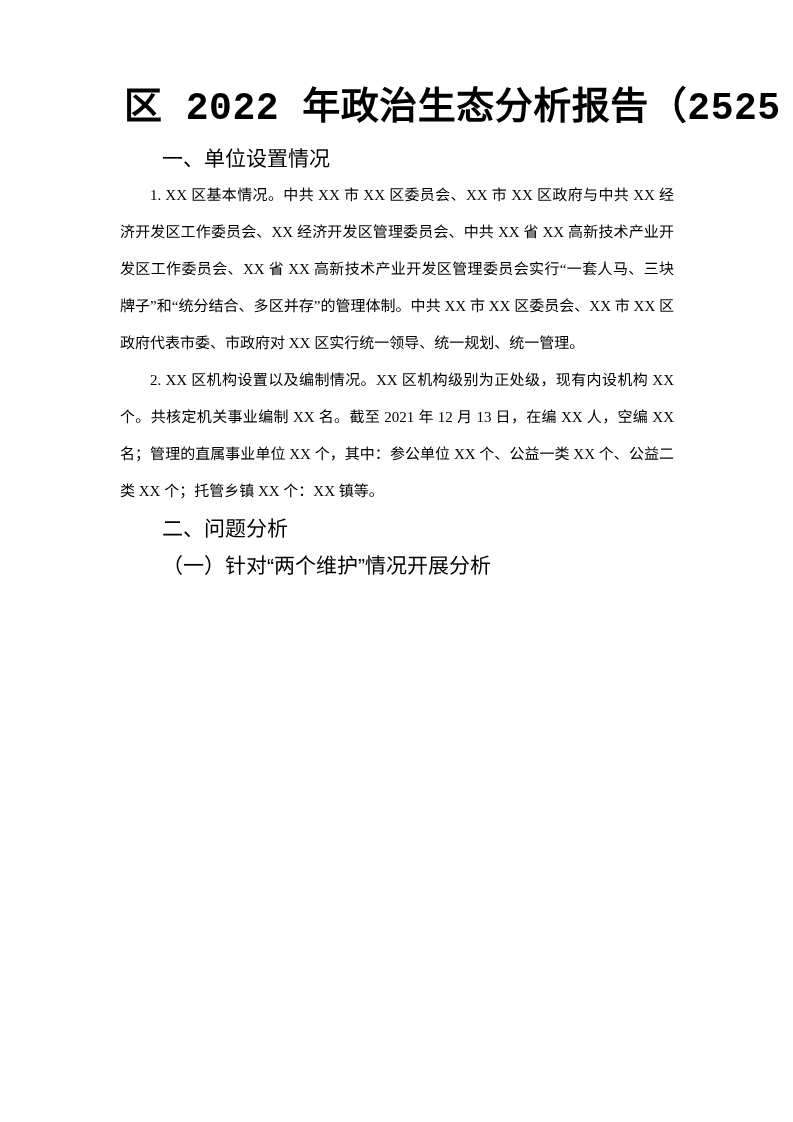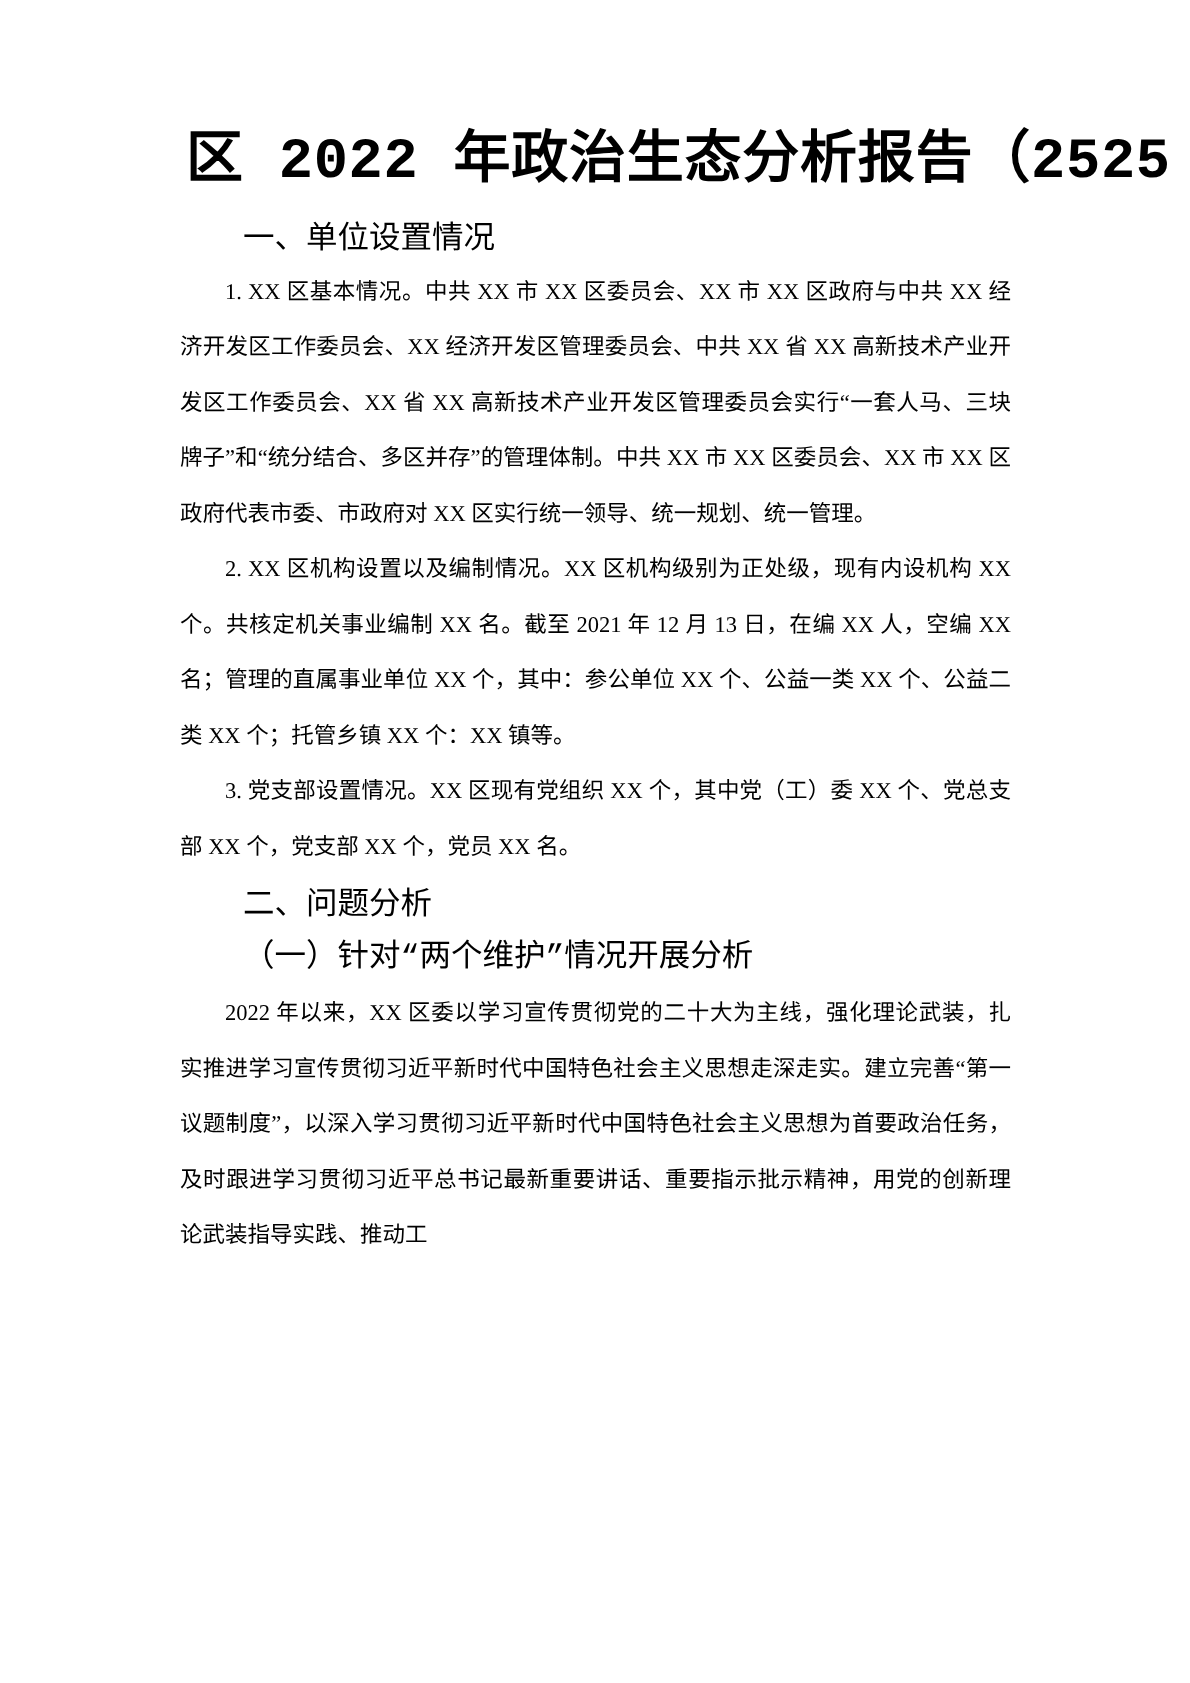--- a/index.html
+++ b/index.html
@@ -36,40 +36,38 @@
   }
   .body-para {
     font-family: "Liberation Serif", serif;
     font-size: 15px;
     line-height: 37px;
     text-indent: 2em;
     text-align: justify;
     margin: 0;
   }
   .sub-heading {
-    font-family: Liberation Mono, monospace;
+    font-family: Liberation Sans, sans-serif;
     font-size: 21px;
     line-height: 37px;
     text-indent: 2em;
     margin: 0;
     white-space: nowrap;
   }
 </style>
 </head>
 <body>
 
 <div class="page">
   <h1 class="doc-title">区 2022 年政治生态分析报告（2525 字）</h1>
 
   <h2 class="heading">一、单位设置情况</h2>
 
   <p class="body-para">1. XX 区基本情况。中共 XX 市 XX 区委员会、XX 市 XX 区政府与中共 XX 经济开发区工作委员会、XX 经济开发区管理委员会、中共 XX 省 XX 高新技术产业开发区工作委员会、XX 省 XX 高新技术产业开发区管理委员会实行“一套人马、三块牌子”和“统分结合、多区并存”的管理体制。中共 XX 市 XX 区委员会、XX 市 XX 区政府代表市委、市政府对 XX 区实行统一领导、统一规划、统一管理。</p>
 
   <p class="body-para">2. XX 区机构设置以及编制情况。XX 区机构级别为正处级，现有内设机构 XX 个。共核定机关事业编制 XX 名。截至 2021 年 12 月 13 日，在编 XX 人，空编 XX 名；管理的直属事业单位 XX 个，其中：参公单位 XX 个、公益一类 XX 个、公益二类 XX 个；托管乡镇 XX 个：XX 镇等。</p>
 
-  <p class="body-para">3. 党支部设置情况。XX 区现有党组织 XX 个，其中党（工）委 XX 个、党总支部 XX 个，党支部 XX 个，党员 XX 名。</p>
 
   <h2 class="heading">二、问题分析</h2>
 
   <p class="sub-heading">（一）针对“两个维护”情况开展分析</p>
 
-  <p class="body-para">2022 年以来，XX 区委以学习宣传贯彻党的二十大为主线，强化理论武装，扎实推进学习宣传贯彻习近平新时代中国特色社会主义思想走深走实。建立完善“第一议题制度”，以深入学习贯彻习近平新时代中国特色社会主义思想为首要政治任务，及时跟进学习贯彻习近平总书记最新重要讲话、重要指示批示精神，用党的创新理论武装指导实践、推动工</p>
 </div>
 
 </body></html>

